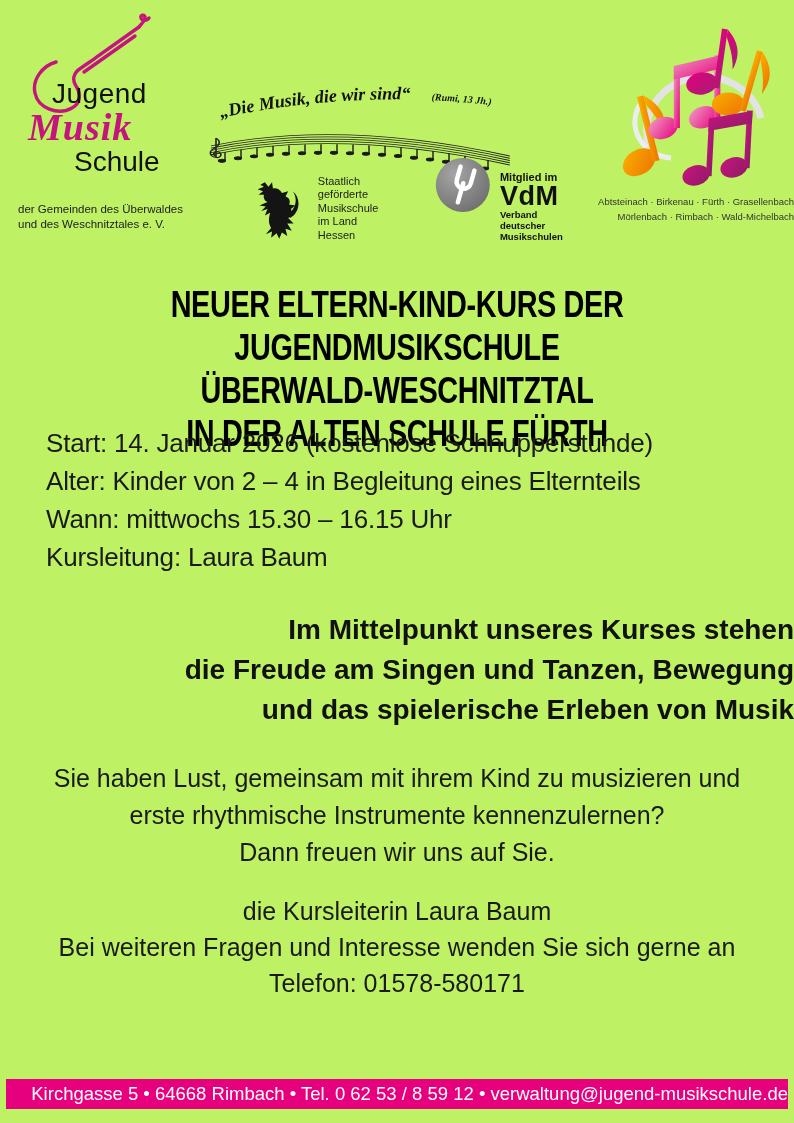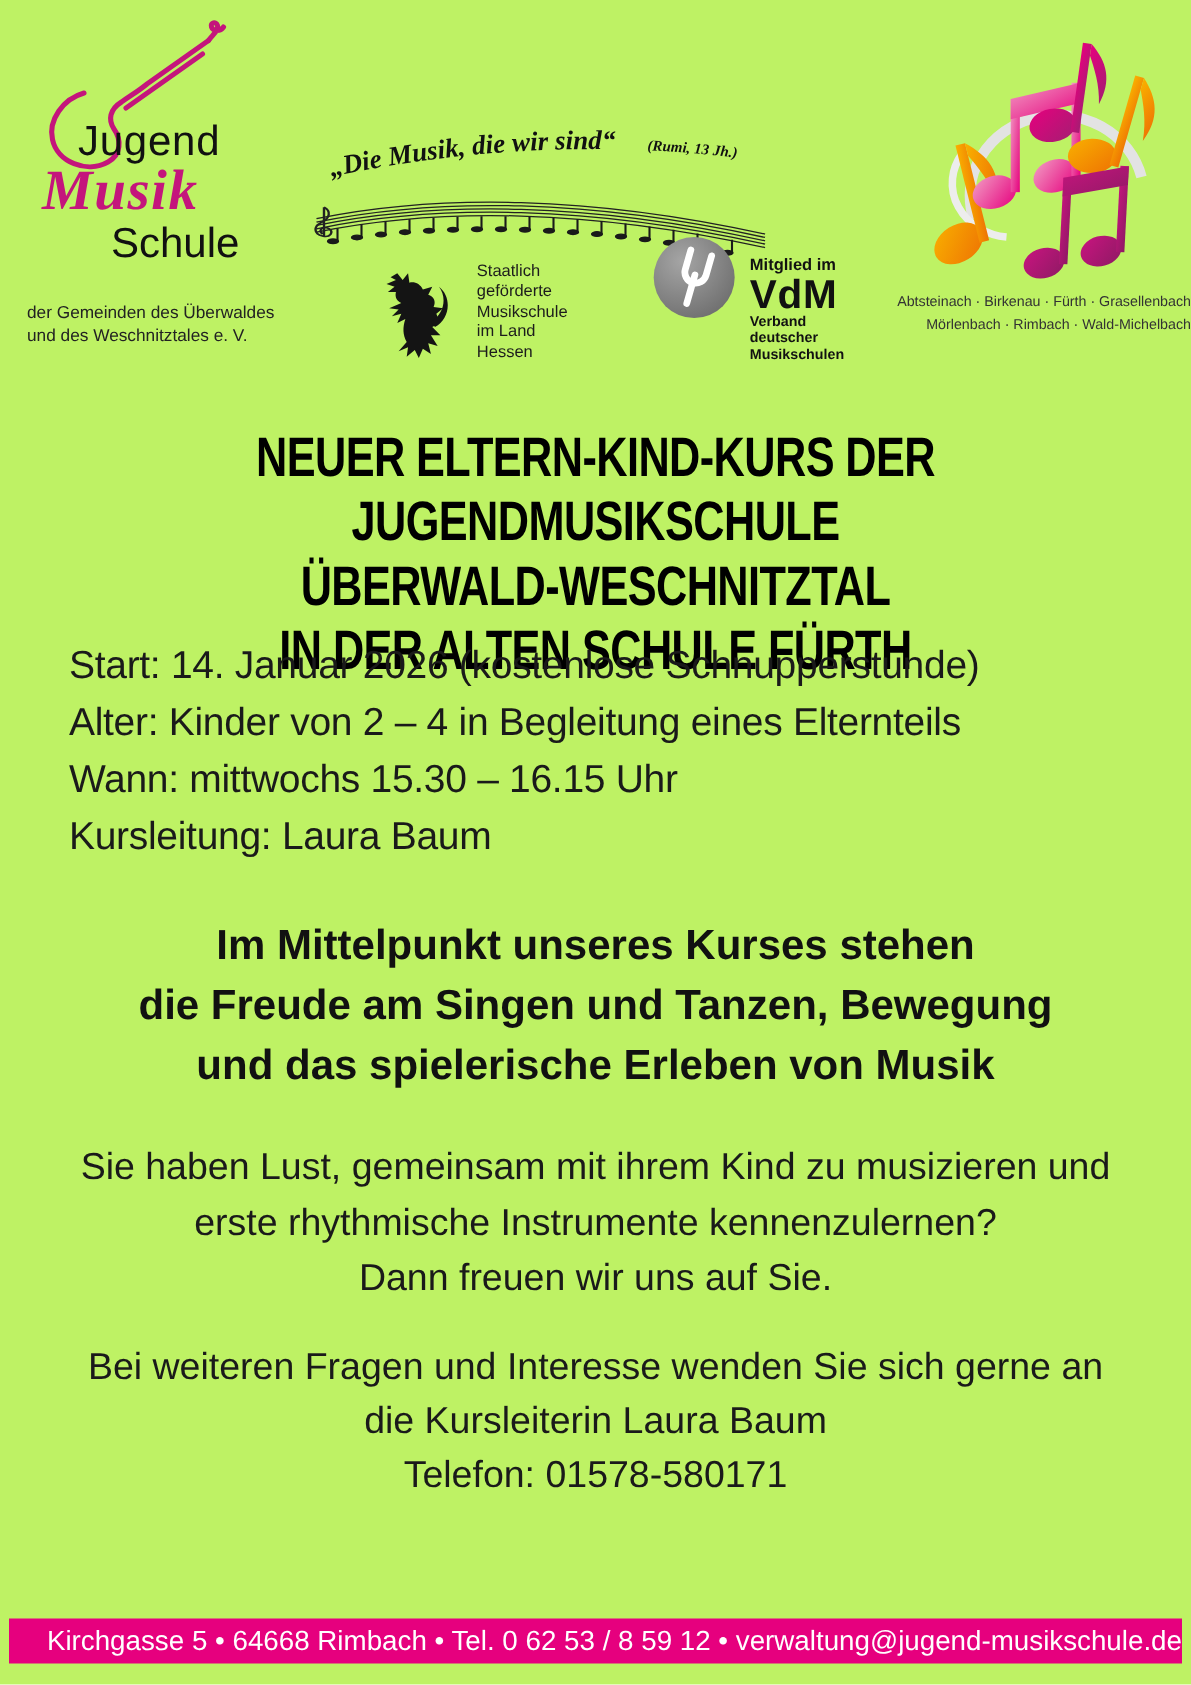--- a/index.html
+++ b/index.html
@@ -31,21 +31,21 @@
   .towns{position:absolute;left:574px;top:194px;width:220px;text-align:right;
          font-size:9.5px;line-height:15px;color:#333;white-space:nowrap;}
 
   
   .headline{position:absolute;left:0;right:0;top:283px;text-align:center;color:#000;}
   .headline span{display:block;font-size:37px;font-weight:bold;line-height:43px;
                  letter-spacing:-.5px;transform:scaleX(.78);}
 
   
   .details{position:absolute;left:46px;top:424px;font-size:26px;line-height:38px;letter-spacing:-.2px;color:#1a1a1a;}
-  .focus{position:absolute;left:0;right:0;top:610px;text-align:center;
+  .focus{position:absolute;left:0;right:0;top:610px;text-align:right;
          font-size:28px;font-weight:bold;line-height:40px;color:#111;}
   .invitation{position:absolute;left:0;right:0;top:760px;text-align:center;
          font-size:25px;line-height:37px;color:#1a1a1a;}
   .contact{position:absolute;left:0;right:0;top:893px;text-align:center;
          font-size:25px;line-height:36px;color:#1a1a1a;}
 
   
   .footer{position:absolute;left:6px;right:6px;top:1079px;height:30px;background:#e6007e;
           color:#fff;font-size:18.5px;line-height:30px;text-align:right;white-space:nowrap;}
 </style>
@@ -232,22 +232,22 @@
     <div>und das spielerische Erleben von Musik</div>
   </div>
 
   <div class="invitation">
     <div>Sie haben Lust, gemeinsam mit ihrem Kind zu musizieren und</div>
     <div>erste rhythmische Instrumente kennenzulernen?</div>
     <div>Dann freuen wir uns auf Sie.</div>
   </div>
 
   <div class="contact">
+    <div>die Kursleiterin Laura Baum</div>
     <div>Bei weiteren Fragen und Interesse wenden Sie sich gerne an</div>
-    <div>die Kursleiterin Laura Baum</div>
     <div>Telefon: 01578-580171</div>
   </div>
 
   <div class="footer">
     <span>Kirchgasse 5 • 64668 Rimbach • Tel. 0 62 53 / 8 59 12 • verwaltung@jugend-musikschule.de</span>
   </div>
 
 </div>
 
 </body></html>

